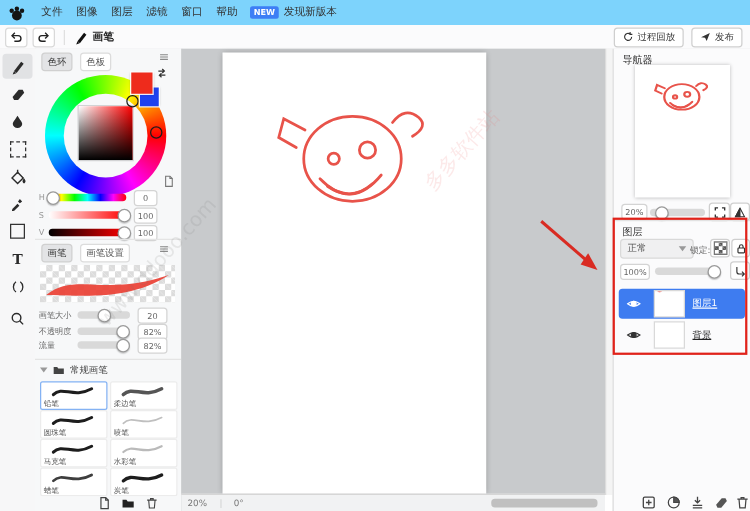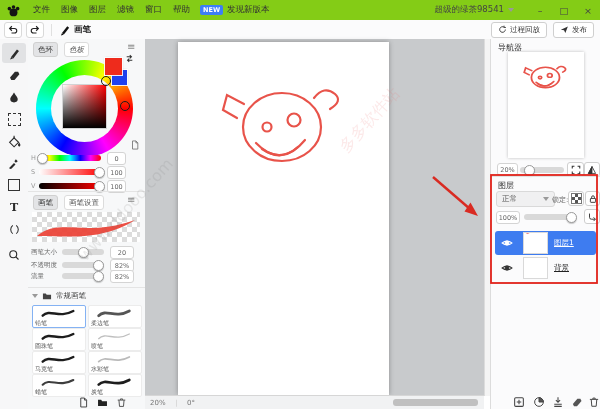--- a/index.html
+++ b/index.html
@@ -1,21 +1,21 @@
 <!DOCTYPE html>
 <html><head>
 <meta charset="utf-8">
 <style>
   html,body{margin:0;padding:0;background:#9aa0a6;}
   .screen{position:relative;width:600px;height:409px;background:#fff;overflow:hidden;
     font-family:"DejaVu Sans","Liberation Sans",sans-serif;font-size:9px;color:#222;
     -webkit-font-smoothing:antialiased;}
   .abs{position:absolute;}
   
-  .titlebar{left:0;top:0;width:600px;height:20px;background:#84cc16;border-bottom:1px solid #e8e8e8;
+  .titlebar{left:0;top:0;width:600px;height:20px;background:#7dd3fc;border-bottom:1px solid #e8e8e8;
     display:flex;align-items:center;}
   .menu-items{display:flex;gap:11px;margin-left:12px;font-size:8.5px;color:#333;}
   .menu-items span{cursor:default;}
   .new-badge{background:#3d7ef5;color:#fff;font-size:6.5px;font-weight:bold;border-radius:2px;
     padding:1px 3px;margin-left:10px;}
   .new-text{font-size:8.5px;margin-left:4px;color:#333;}
   .tb-right{margin-left:auto;display:flex;align-items:center;}
   .user-menu{font-size:8.5px;color:#444;display:flex;align-items:center;gap:4px;margin-right:14px;}
   .win-btn{width:24px;height:20px;display:flex;align-items:center;justify-content:center;
     font-size:9.5px;color:#444;}
@@ -226,29 +226,20 @@
     <div class="menu-items">
       <span>文件</span>
       <span>图像</span>
       <span>图层</span>
       <span>滤镜</span>
       <span>窗口</span>
       <span>帮助</span>
     </div>
     <span class="new-badge">NEW</span>
     <span class="new-text">发现新版本</span>
-    <div class="tb-right">
-      <div class="user-menu">
-        <span>超级的绿茶98541</span>
-        <span class="caret" style="margin:0"></span>
-      </div>
-      <div class="win-btn">–</div>
-      <div class="win-btn">□</div>
-      <div class="win-btn">×</div>
-    </div>
   </div>
 
   <div class="abs toolbar">
     <div class="sq-btn">
       <svg class="icon" width="12" height="12" viewBox="0 0 16 16" stroke="#222" stroke-width="1.5">
           <use href="#sym-undo"></use>
         </svg>
     </div>
     <div class="sq-btn">
       <svg class="icon" width="12" height="12" viewBox="0 0 16 16" stroke="#222" stroke-width="1.5">
@@ -319,21 +310,21 @@
     <div class="tool" style="top:206px">
         <svg class="icon" width="12" height="12" viewBox="0 0 16 16" stroke="#2b2b2b" stroke-width="1.5">
           <use href="#sym-zoom"></use>
         </svg>
       </div>
   </div>
 
   <div class="abs leftpanel">
 
     <div class="tab active" style="left:5px;top:3px;">色环</div>
-    <div class="tab" style="left:36px;top:3px;font-style:italic;">色板</div>
+    <div class="tab" style="left:36px;top:3px;">色板</div>
     <div class="ham" style="left:99px;top:4px;">≡</div>
 
     <div class="wheel"></div>
     <div class="svsq"></div>
     <div class="sel" style="left:73px;top:37px;"></div>
     <div class="sel" style="left:92px;top:62px;"></div>
     <div class="swatch" style="left:84px;top:31px;width:15px;height:15px;background:#1f41ee;z-index:3;"></div>
     <div class="swatch" style="left:77px;top:19px;width:17px;height:17px;background:#ee2b1c;z-index:4;"></div>
     <svg class="icon abs" style="left:97px;top:15px;z-index:5" width="9" height="9" viewBox="0 0 16 16" stroke="#333" stroke-width="1.8" fill="none">
         <use href="#sym-swap"></use>

